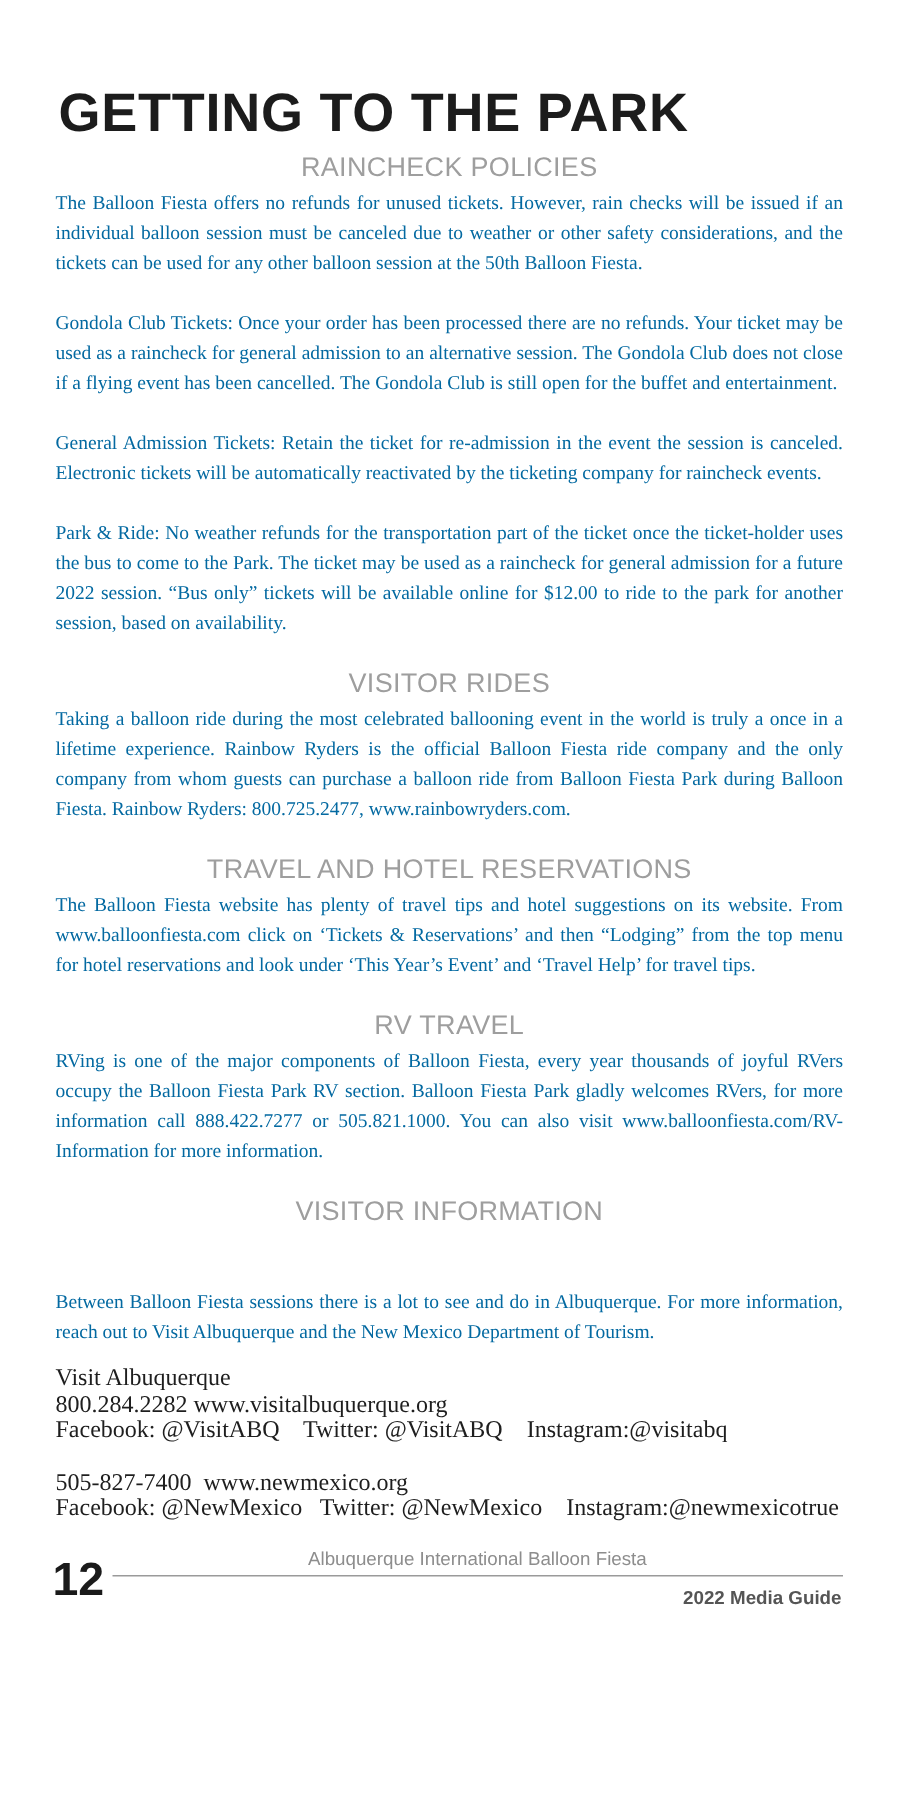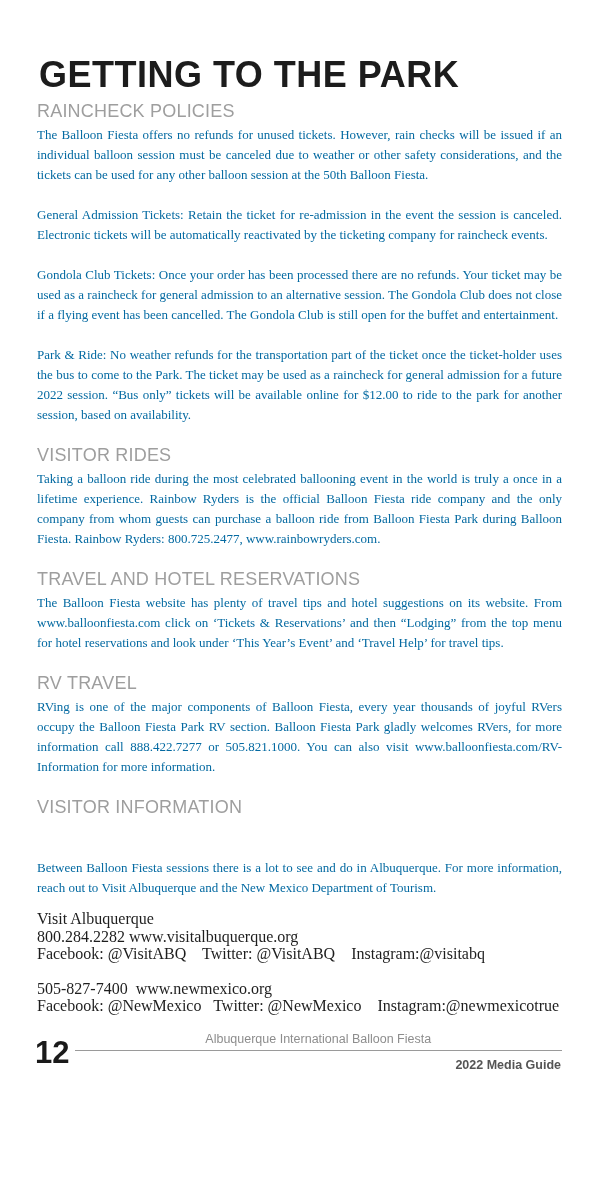--- a/index.html
+++ b/index.html
@@ -23,20 +23,21 @@
     white-space: nowrap;
   }
   .section-heading {
     font-family: "Liberation Sans", sans-serif;
     font-weight: 400;
     font-size: 18px;
     letter-spacing: 0.2px;
     color: #9e9e9e;
     margin: 0 0 3px 0;
     white-space: nowrap;
+    text-align: center;
   }
   .body-para {
     font-size: 13px;
     line-height: 20px;
     color: #0369a1;
     text-align: justify;
     margin: 0 0 20px 0;
   }
   .body-para.tight { margin-bottom: 12px; margin-top: 40px; }
   .contact-block {
@@ -82,22 +83,22 @@
 </head>
 <body>
 
 <div class="page">
 
   <h1 class="page-title">GETTING TO THE PARK</h1>
 
   <section>
     <h2 class="section-heading">RAINCHECK POLICIES</h2>
     <p class="body-para">The Balloon Fiesta offers no refunds for unused tickets. However, rain checks will be issued if an individual balloon session must be canceled due to weather or other safety considerations, and the tickets can be used for any other balloon session at the 50th Balloon Fiesta.</p>
+    <p class="body-para">Gondola Club Tickets: Once your order has been processed there are no refunds. Your ticket may be used as a raincheck for general admission to an alternative session. The Gondola Club does not close if a flying event has been cancelled. The Gondola Club is still open for the buffet and entertainment.</p>
     <p class="body-para">General Admission Tickets: Retain the ticket for re-admission in the event the session is canceled. Electronic tickets will be automatically reactivated by the ticketing company for raincheck events.</p>
-    <p class="body-para">Gondola Club Tickets: Once your order has been processed there are no refunds. Your ticket may be used as a raincheck for general admission to an alternative session. The Gondola Club does not close if a flying event has been cancelled. The Gondola Club is still open for the buffet and entertainment.</p>
     <p class="body-para">Park &amp; Ride: No weather refunds for the transportation part of the ticket once the ticket-holder uses the bus to come to the Park. The ticket may be used as a raincheck for general admission for a future 2022 session. “Bus only” tickets will be available online for $12.00 to ride to the park for another session, based on availability.</p>
   </section>
 
   <section>
     <h2 class="section-heading">VISITOR RIDES</h2>
     <p class="body-para">Taking a balloon ride during the most celebrated ballooning event in the world is truly a once in a lifetime experience. Rainbow Ryders is the official Balloon Fiesta ride company and the only company from whom guests can purchase a balloon ride from Balloon Fiesta Park during Balloon Fiesta. Rainbow Ryders: 800.725.2477, www.rainbowryders.com.</p>
   </section>
 
   <section>
     <h2 class="section-heading">TRAVEL AND HOTEL RESERVATIONS</h2>

